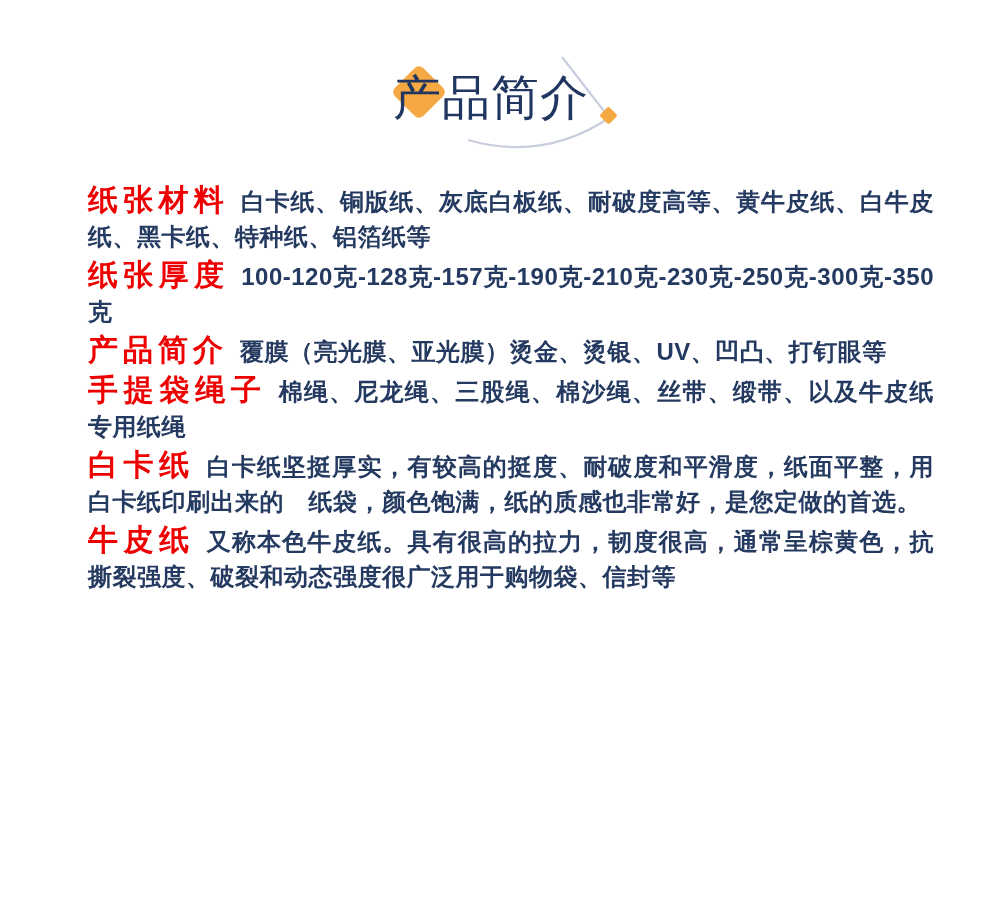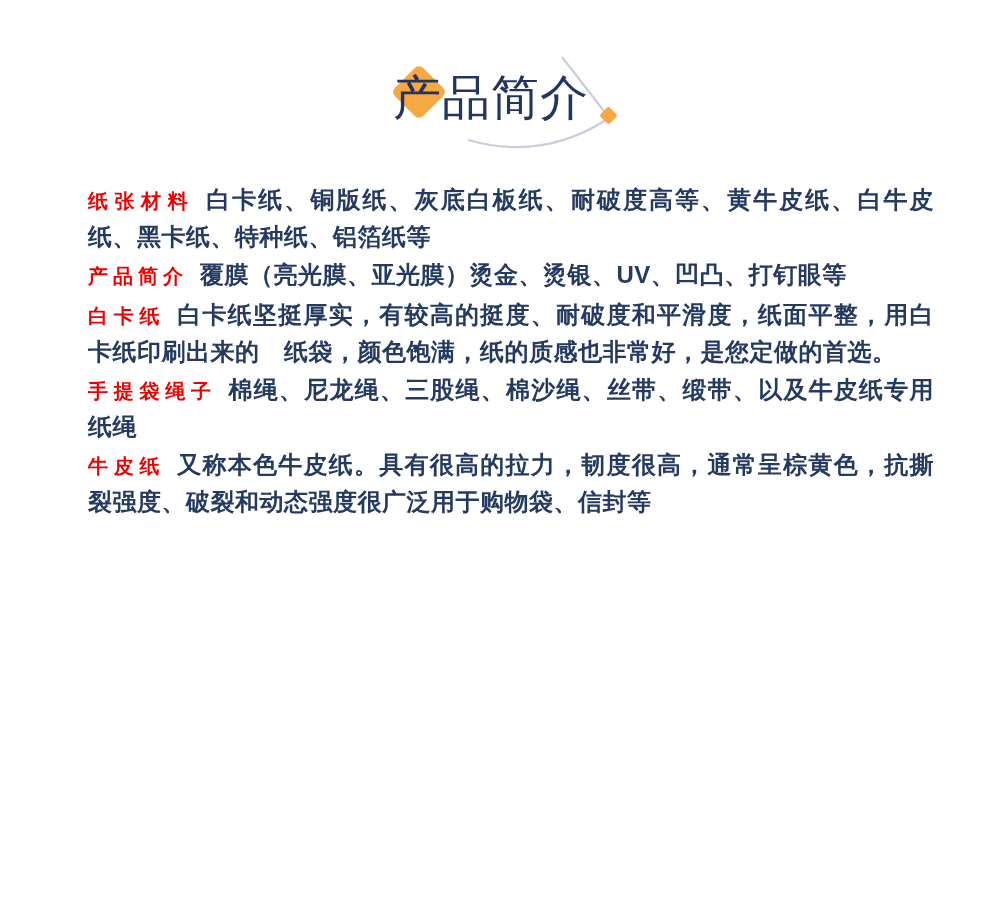--- a/index.html
+++ b/index.html
@@ -68,21 +68,21 @@
     font-size: 24px;
     line-height: 35px;
     font-weight: bold;
     color: #253a60;
     text-align: justify;
     text-justify: inter-character;
     letter-spacing: 0.5px;
   }
   .section .label {
     color: #ee0000;
-    font-size: 20px;
+    font-size: 30px;
     letter-spacing: 5px;
     margin-right: 12px;
     white-space: nowrap;
   }
 </style>
 </head>
 <body>
 
 <div class="page">
 
@@ -94,19 +94,20 @@
       <path d="M 88 100 Q 165 122 232 76" stroke="#c9cede" stroke-width="2.2" fill="none"></path>
 
       <rect x="222" y="69" width="13" height="13" rx="2" fill="#f6a843" transform="rotate(45 228.5 75.5)"></rect>
     </svg>
     <div class="diamond-big"></div>
     <h1 class="page-title">产品简介</h1>
   </div>
 
   <div class="content">
     <p class="section"><span class="label">纸张材料</span><span>白卡纸、铜版纸、灰底白板纸、耐破度高等、黄牛皮纸、白牛皮纸、黑卡纸、特种纸、铝箔纸等</span></p>
+    <p class="section"><span class="label">纸张厚度</span><span>100-120克-128克-157克-190克-210克-230克-250克-300克-350克</span></p>
     <p class="section"><span class="label">产品简介</span><span>覆膜（亮光膜、亚光膜）烫金、烫银、UV、凹凸、打钉眼等</span></p>
+    <p class="section"><span class="label">手提袋绳子</span><span>棉绳、尼龙绳、三股绳、棉沙绳、丝带、缎带、以及牛皮纸专用纸绳</span></p>
     <p class="section"><span class="label">白卡纸</span><span>白卡纸坚挺厚实，有较高的挺度、耐破度和平滑度，纸面平整，用白卡纸印刷出来的　纸袋，颜色饱满，纸的质感也非常好，是您定做的首选。</span></p>
-    <p class="section"><span class="label">手提袋绳子</span><span>棉绳、尼龙绳、三股绳、棉沙绳、丝带、缎带、以及牛皮纸专用纸绳</span></p>
     <p class="section"><span class="label">牛皮纸</span><span>又称本色牛皮纸。具有很高的拉力，韧度很高，通常呈棕黄色，抗撕裂强度、破裂和动态强度很广泛用于购物袋、信封等</span></p>
   </div>
 
 </div>
 
 </body></html>

